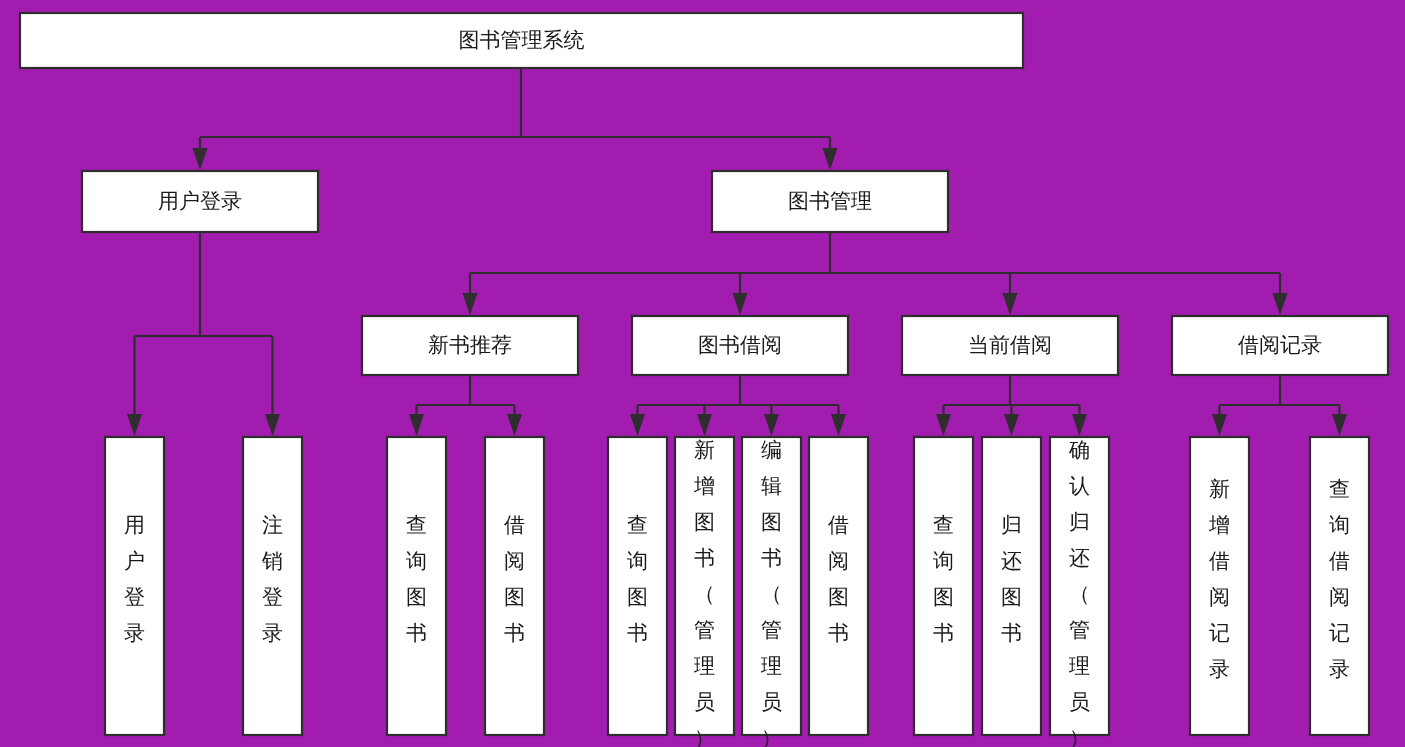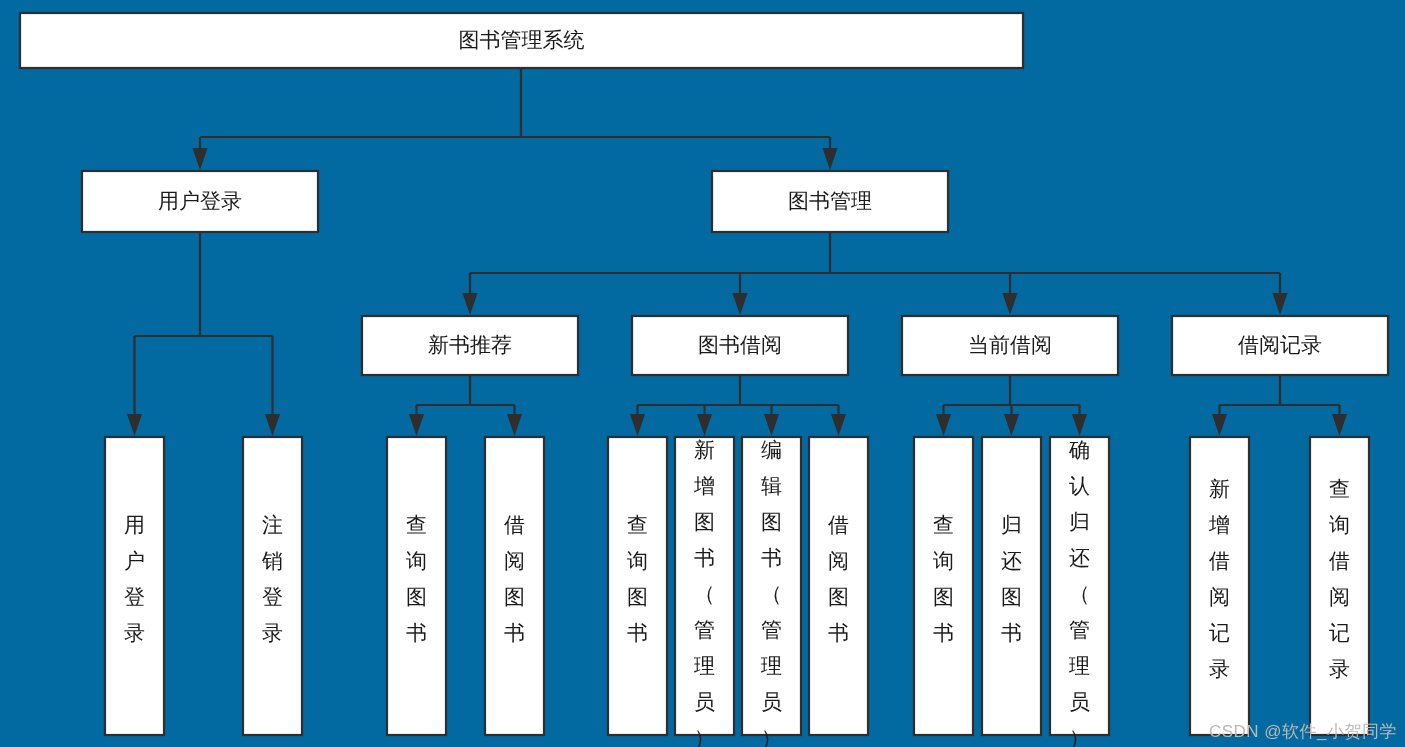--- a/index.html
+++ b/index.html
@@ -7,21 +7,21 @@
     padding: 0;
     background: #ffffff;
   }
   body {
     font-family: "Liberation Sans", "DejaVu Sans", sans-serif;
   }
   #canvas-wrap {
     position: relative;
     width: 1405px;
     height: 747px;
-    background: #0369a1;
+    background: #a21caf;
     overflow: hidden;
   }
   svg#diagram {
     position: absolute;
     left: 0;
     top: 0;
     width: 1405px;
     height: 747px;
     display: block;
   }
@@ -214,14 +214,13 @@
         <g>
           <rect class="node-rect" x="1190" y="437" width="59" height="298"></rect>
           <text class="node-label-vert" x="1219.5" y="496"><tspan x="1219.5" dy="0">新</tspan><tspan x="1219.5" dy="36">增</tspan><tspan x="1219.5" dy="36">借</tspan><tspan x="1219.5" dy="36">阅</tspan><tspan x="1219.5" dy="36">记</tspan><tspan x="1219.5" dy="36">录</tspan></text>
         </g>
         <g>
           <rect class="node-rect" x="1310" y="437" width="59" height="298"></rect>
           <text class="node-label-vert" x="1339.5" y="496"><tspan x="1339.5" dy="0">查</tspan><tspan x="1339.5" dy="36">询</tspan><tspan x="1339.5" dy="36">借</tspan><tspan x="1339.5" dy="36">阅</tspan><tspan x="1339.5" dy="36">记</tspan><tspan x="1339.5" dy="36">录</tspan></text>
         </g>
       </g>
   </svg>
-  <div class="watermark">CSDN @软件_小贺同学</div>
 </div>
 
 </body></html>

